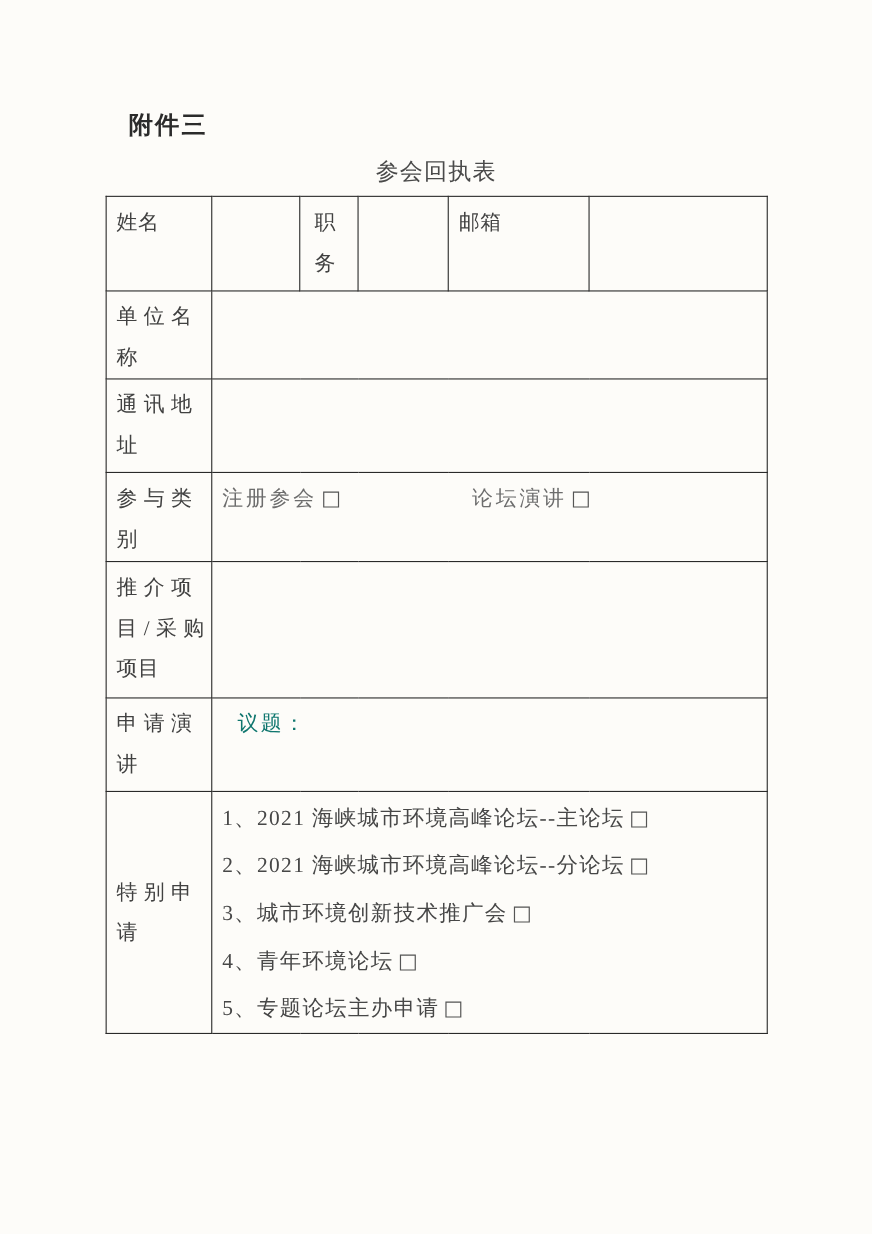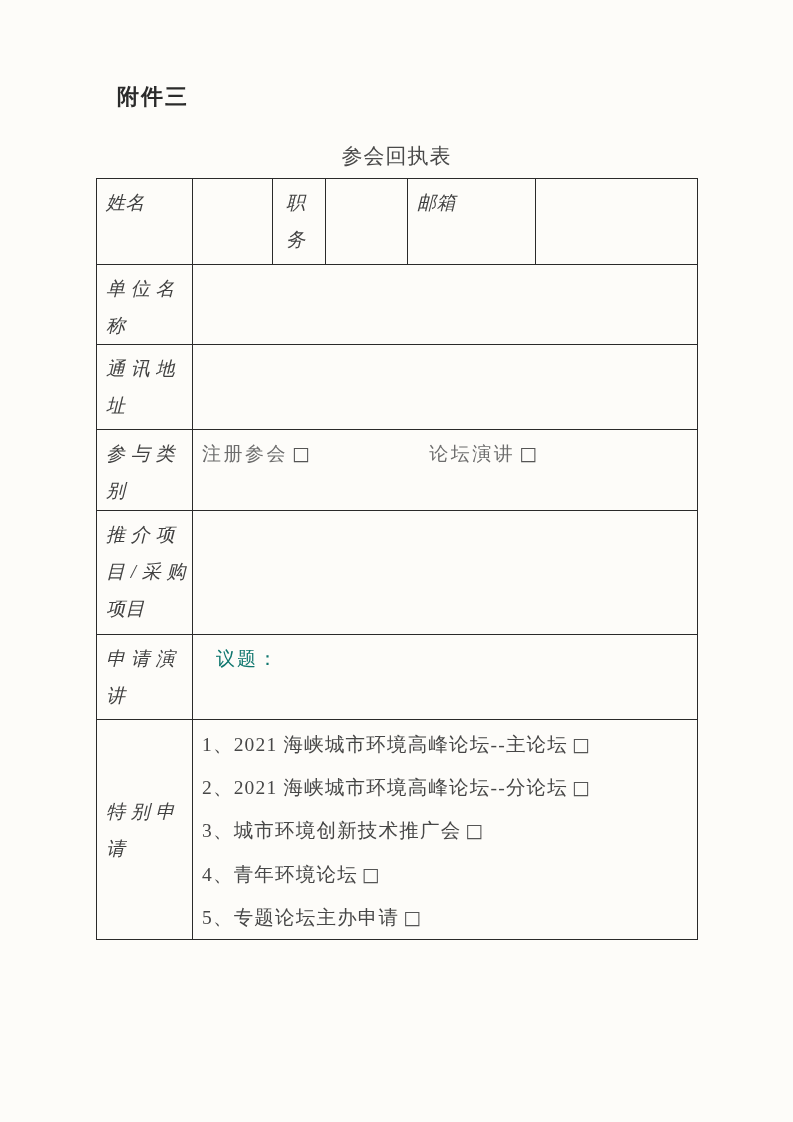--- a/index.html
+++ b/index.html
@@ -7,21 +7,21 @@
   .page {
     position:relative;
     width:793px; height:1122px;
     margin:0 auto;
     background:#fdfcf9;
     font-family:"Liberation Serif","DejaVu Serif",serif;
     color:#3e3e3e;
     overflow:hidden;
   }
   .attachment {
-    position:absolute; left:117px; top:82px;
+    position:absolute; left:117px; top:99px;
     font-family:"Liberation Sans","DejaVu Sans",sans-serif;
     font-weight:bold; font-size:22px; color:#2b2b2b;
     letter-spacing:2px;
   }
   .doc-title {
     position:absolute; left:0; top:142px; width:100%;
     text-align:center; font-size:21px; color:#4a4a4a;
     letter-spacing:1px;
   }
   table.form {
@@ -29,21 +29,21 @@
     width:601px; border-collapse:collapse; table-layout:fixed;
   }
   td {
     border:1.6px solid #2a2a2a;
     vertical-align:top;
     padding:5px 2px 0 9px;
     font-size:19px;
     line-height:37px;
     color:#414141;
   }
-  td.lab div { white-space:nowrap; letter-spacing:0.5px;font-style:italic; }
+  td.lab div { white-space:nowrap; letter-spacing:0.5px; }
   td.mid { vertical-align:middle; padding-top:0; }
   .kai { color:#6d6d6d; letter-spacing:2.5px; }
   .content-line { white-space:nowrap; }
   .opt { display:inline-block; }
   .opt2 { margin-left:112px;text-align:right; }
   .cb {
     display:inline-block;
     font-family:"DejaVu Sans",sans-serif;
     font-size:19px;
     margin-left:4px;

